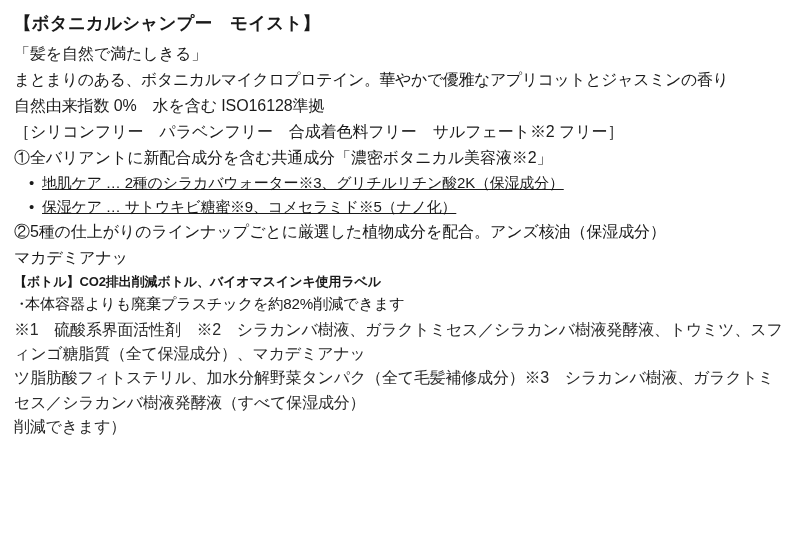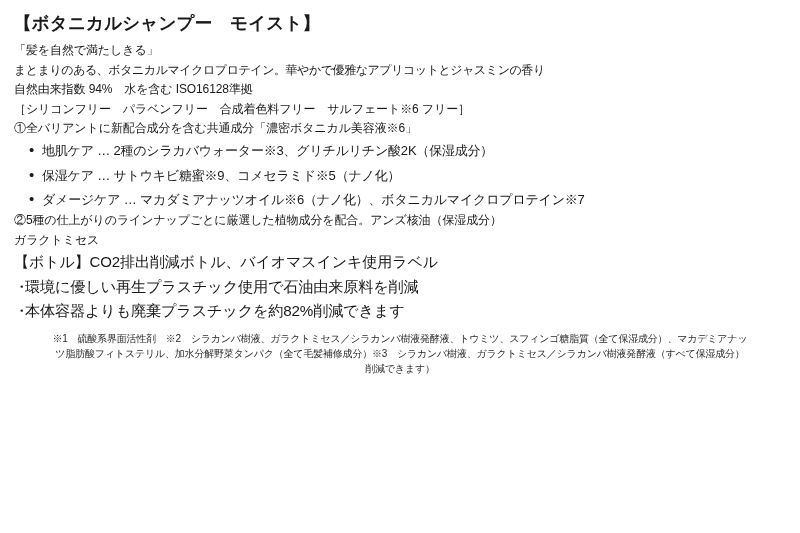--- a/index.html
+++ b/index.html
@@ -22,96 +22,94 @@
     position: relative;
   }
   .title {
     font-size: 17.5px;
     font-weight: bold;
     letter-spacing: 0.2px;
     line-height: 1.5;
     margin-bottom: 5px;
   }
   .line {
-    font-size: 12px;
+    font-size: 16px;
     line-height: 1.62;
     letter-spacing: -0.1px;
     white-space: nowrap;
   }
   .line.tight {
     letter-spacing: -0.45px;
   }
   .bullet {
-    font-size: 13px;
+    font-size: 15px;
     line-height: 1.62;
     padding-left: 28px;
     white-space: nowrap;
     letter-spacing: -0.2px;
+    text-decoration: underline;
   }
   .bullet-dot::before {
     content: "\2022";
     display: inline-block;
     width: 13px;
     margin-left: -13px;
     font-size: 15px;
   }
   .heading-box {
-    font-size: 15px;
-    font-weight: normal;
+    font-size: 13px;
+    font-weight: bold;
     line-height: 1.62;
     letter-spacing: -0.1px;
   }
   .refill-bullet {
     font-size: 15.2px;
     line-height: 1.62;
     letter-spacing: -0.2px;
     padding-left: 11px;
     white-space: nowrap;
   }
   .refill-bullet::before {
     content: "\30FB";
     display: inline-block;
     width: 11px;
     margin-left: -11px;
   }
   .footnotes {
-    margin-top: 7px;
-    font-size: 10px;
+    margin-top: 1px;
+    font-size: 16px;
     line-height: 1.52;
     letter-spacing: -0.2px;
     color: #2a2a2a;
-    text-align: center;
   }
   .footnotes p {
     margin: 0;
   }
 </style>
 </head>
 <body>
 
 <div class="page">
 
   <div class="title">【ボタニカルシャンプー　モイスト】</div>
 
   <div class="line">「髪を自然で満たしきる」</div>
   <div class="line tight">まとまりのある、ボタニカルマイクロプロテイン。華やかで優雅なアプリコットとジャスミンの香り</div>
-  <div class="line">自然由来指数 94%　水を含む ISO16128準拠</div>
-  <div class="line">［シリコンフリー　パラベンフリー　合成着色料フリー　サルフェート※6 フリー］</div>
-  <div class="line">①全バリアントに新配合成分を含む共通成分「濃密ボタニカル美容液※6」</div>
+  <div class="line">自然由来指数 0%　水を含む ISO16128準拠</div>
+  <div class="line">［シリコンフリー　パラベンフリー　合成着色料フリー　サルフェート※2 フリー］</div>
+  <div class="line">①全バリアントに新配合成分を含む共通成分「濃密ボタニカル美容液※2」</div>
 
   <div class="bullet bullet-dot">地肌ケア … 2種のシラカバウォーター※3、グリチルリチン酸2K（保湿成分）</div>
   <div class="bullet bullet-dot">保湿ケア … サトウキビ糖蜜※9、コメセラミド※5（ナノ化）</div>
-  <div class="bullet bullet-dot">ダメージケア … マカダミアナッツオイル※6（ナノ化）、ボタニカルマイクロプロテイン※7</div>
 
   <div class="line">②5種の仕上がりのラインナップごとに厳選した植物成分を配合。アンズ核油（保湿成分）</div>
-  <div class="line">ガラクトミセス</div>
+  <div class="line">マカデミアナッ</div>
 
   <div class="heading-box">【ボトル】CO2排出削減ボトル、バイオマスインキ使用ラベル</div>
 
-  <div class="refill-bullet">環境に優しい再生プラスチック使用で石油由来原料を削減</div>
   <div class="refill-bullet">本体容器よりも廃棄プラスチックを約82%削減できます</div>
 
   <div class="footnotes">
     <p>※1　硫酸系界面活性剤　※2　シラカンバ樹液、ガラクトミセス／シラカンバ樹液発酵液、トウミツ、スフィンゴ糖脂質（全て保湿成分）、マカデミアナッ</p>
     <p>ツ脂肪酸フィトステリル、加水分解野菜タンパク（全て毛髪補修成分）※3　シラカンバ樹液、ガラクトミセス／シラカンバ樹液発酵液（すべて保湿成分）</p>
     <p>削減できます）</p>
   </div>
 
 </div>
 

